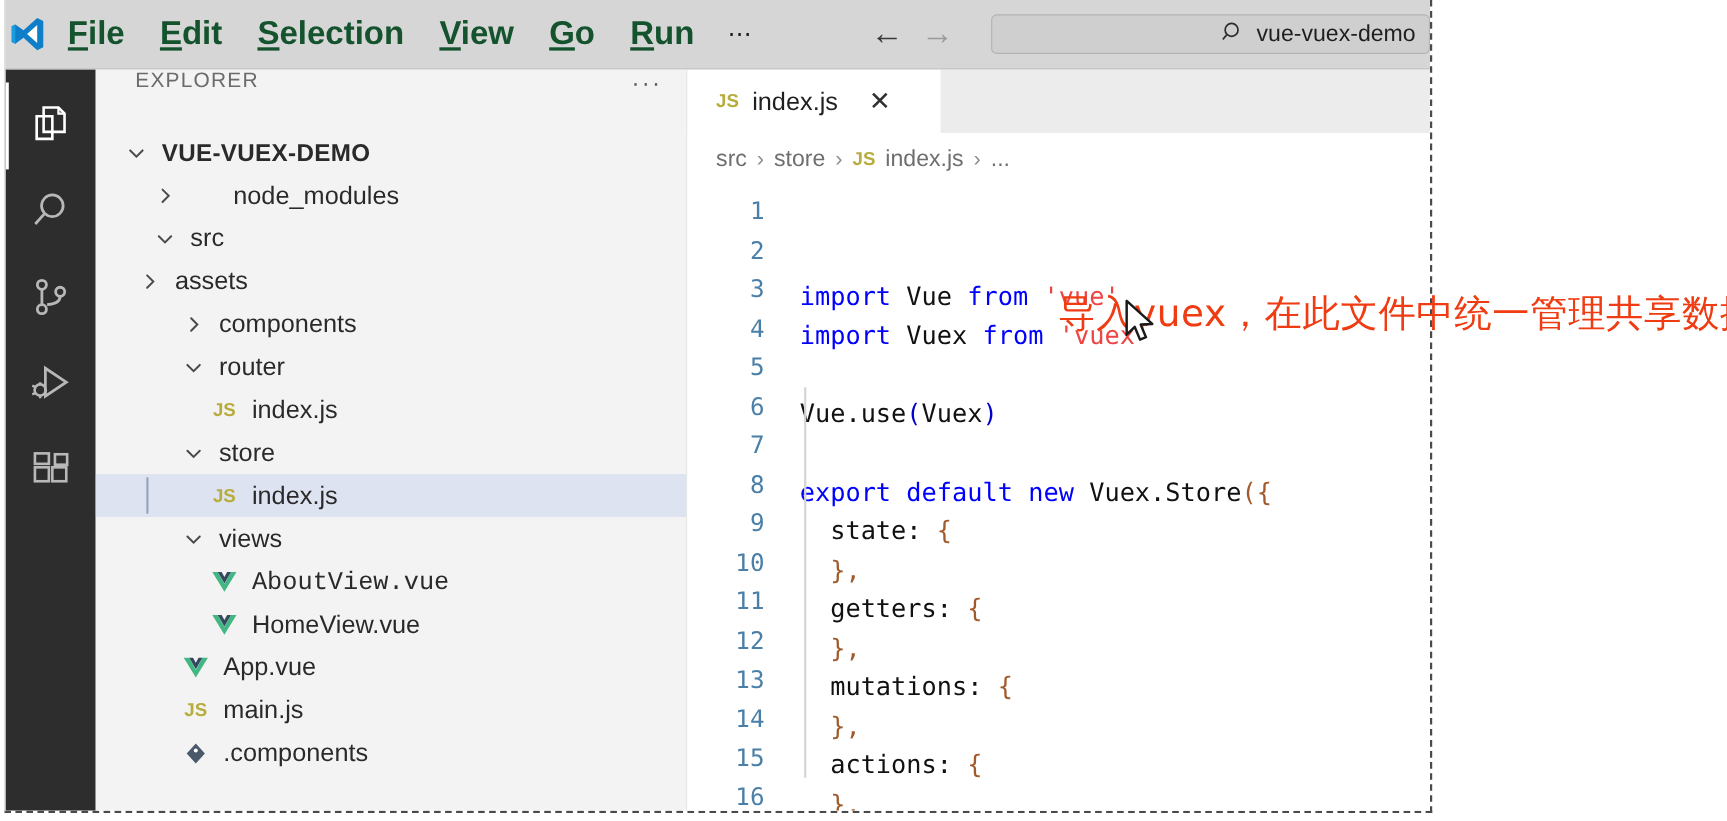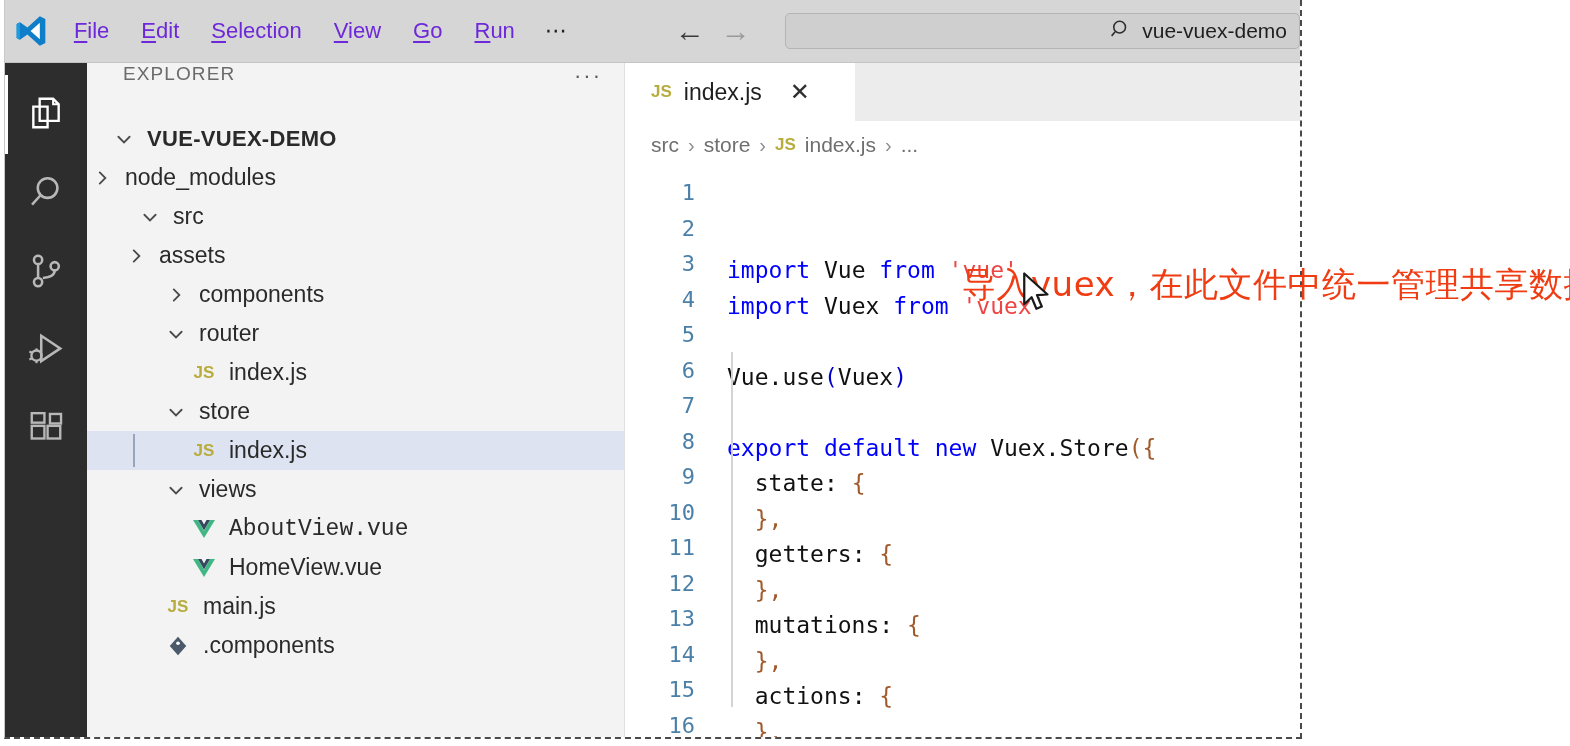--- a/index.html
+++ b/index.html
@@ -28,22 +28,22 @@
   .titlebar {
     height: 63px; background: #d6d6d6;
     display: flex; align-items: center;
     flex: 0 0 63px;
     border-bottom: 1px solid #c4c4c4;
     position: relative;
   }
   .vs-logo { width: 56px; display:flex; align-items:center; justify-content:center; }
   .menubar { display: flex; align-items: center; gap: 0px; }
   .menu-item {
-    padding: 6px 16px; font-size: 22px; color: #6d28d9;
-    cursor: default; white-space: nowrap;
+    padding: 6px 16px; font-size: 30px; color: #14532d;
+    cursor: default; white-space: nowrap; font-weight: bold;
   }
   .menu-item u { text-decoration: underline; text-underline-offset: 3px; }
   .menu-dots { padding: 6px 14px; font-size: 22px; color:#1f1f1f; letter-spacing:2px; }
 
   .nav-arrows { display:flex; align-items:center; gap: 16px; margin-left: 92px; }
   .nav-arrow { font-size: 30px; color: #3a3a3a; line-height: 1; cursor: default; }
   .nav-arrow.fwd { color: #9a9a9a; }
 
   .qopen {
     margin-left: 34px;
@@ -265,21 +265,21 @@
         </div>
         <div class="tree" id="tree">
             <div class="tree-row root" style="padding-left: 22px;">
               <span class="chev">
                 <svg width="18" height="18" viewBox="0 0 16 16">
                   <path d="M3 6 L8 11 L13 6" fill="none" stroke="#4a4a4a" stroke-width="1.6" stroke-linecap="round"></path>
                 </svg>
               </span>
               <span class="tlabel">VUE-VUEX-DEMO</span>
             </div>
-            <div class="tree-row" style="">
+            <div class="tree-row" style="padding-left: 48px; gap: 39px;">
               <span class="chev">
                 <svg width="18" height="18" viewBox="0 0 16 16">
                   <path d="M6 3 L11 8 L6 13" fill="none" stroke="#4a4a4a" stroke-width="1.6" stroke-linecap="round"></path>
                 </svg>
               </span>
               <span class="tlabel">node_modules</span>
             </div>
             <div class="tree-row" style="padding-left: 48px;">
               <span class="chev">
                 <svg width="18" height="18" viewBox="0 0 16 16">
@@ -350,20 +350,29 @@
               <span class="tlabel">AboutView.vue</span>
             </div>
             <div class="tree-row" style="padding-left: 100px;">
               <span class="ficon">
                 <svg width="24" height="22" viewBox="0 0 24 22">
                   <path d="M1 2 L6 2 L12 13 L18 2 L23 2 L12 20 Z" fill="#41b883"></path>
                   <path d="M6 2 L9.5 2 L12 6.6 L14.5 2 L18 2 L12 12.5 Z" fill="#35495e"></path>
                 </svg>
               </span>
               <span class="tlabel">HomeView.vue</span>
+            </div>
+            <div class="tree-row" style="padding-left: 74px;">
+              <span class="ficon">
+                <svg width="24" height="22" viewBox="0 0 24 22">
+                  <path d="M1 2 L6 2 L12 13 L18 2 L23 2 L12 20 Z" fill="#41b883"></path>
+                  <path d="M6 2 L9.5 2 L12 6.6 L14.5 2 L18 2 L12 12.5 Z" fill="#35495e"></path>
+                </svg>
+              </span>
+              <span class="tlabel">App.vue</span>
             </div>
             <div class="tree-row" style="padding-left: 74px;">
               <span class="ficon">
                 <span class="js-badge">JS</span>
               </span>
               <span class="tlabel">main.js</span>
             </div>
             <div class="tree-row" style="padding-left: 74px;">
               <span class="ficon">
                 <svg width="22" height="22" viewBox="0 0 24 24">

